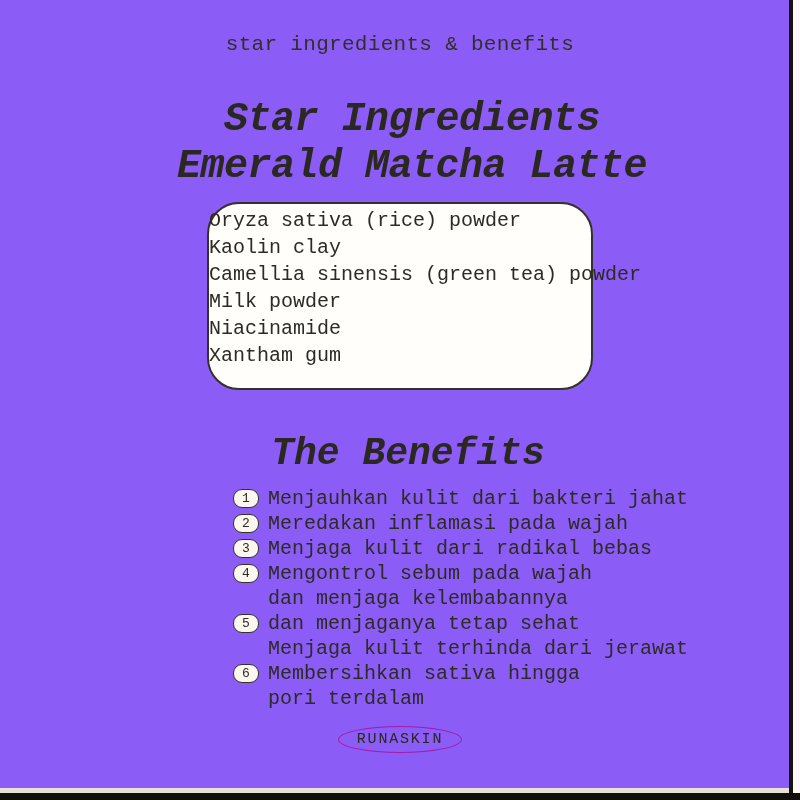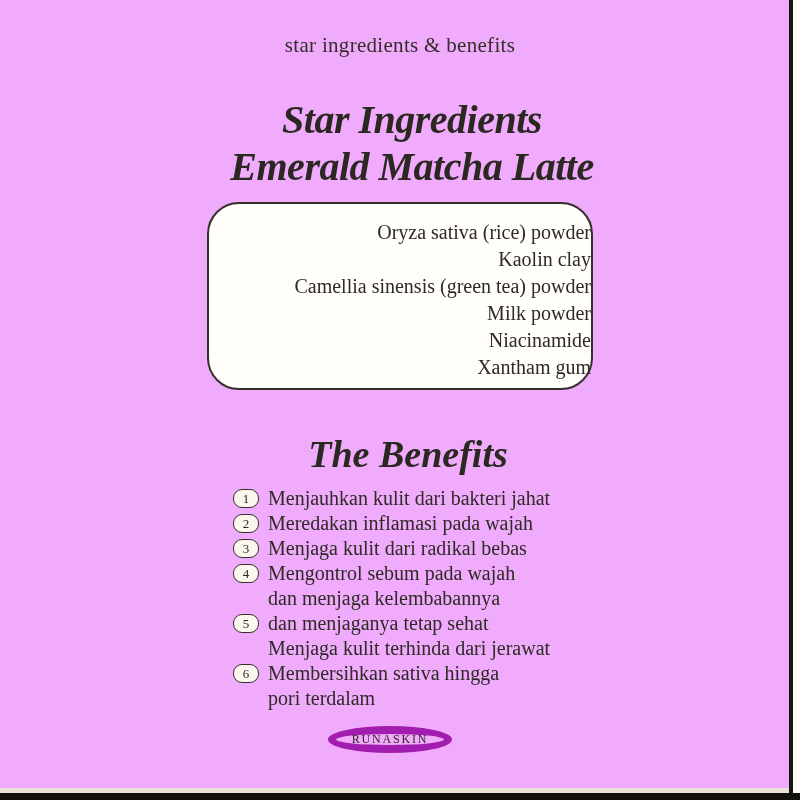--- a/index.html
+++ b/index.html
@@ -1,22 +1,22 @@
 <!DOCTYPE html>
 <html><head>
 <meta charset="utf-8">
 <style>
   html, body { margin: 0; padding: 0; }
   .canvas {
     position: relative;
     width: 800px;
     height: 800px;
-    background: #f0abfc;
+    background: #8b5cf6;
     color: #2e2a24;
-    font-family: Liberation Serif, serif;
+    font-family: Liberation Mono, monospace;
     overflow: hidden;
   }
   .kicker {
     position: absolute;
     top: 33px; left: 0;
     width: 100%;
     text-align: center;
     font-size: 21px;
     letter-spacing: 0.3px;
     color: #332f28;
@@ -36,22 +36,22 @@
   }
   .title .title-line { display: block; }
   .ingredients-box {
     position: absolute;
     left: 207px; top: 202px;
     width: 386px; height: 188px;
     box-sizing: border-box;
     background: #fffefb;
     border: 2px solid #35312a;
     border-radius: 32px;
-    padding-top: 15px;
-    text-align: right;
+    padding-top: 3px;
+    text-align: left;
   }
   .ingredient-line {
     font-size: 20px;
     line-height: 27px;
     white-space: nowrap;
     color: #2e2a24;
   }
   .benefits-heading {
     position: absolute;
     top: 424px; left: 0;
@@ -89,29 +89,29 @@
     background: #fbf7ee;
   }
   .benefit-line {
     font-size: 20px;
     line-height: 25px;
     white-space: nowrap;
     color: #2e2a24;
   }
   .brand-badge {
     position: absolute;
-    left: 328px; top: 726px;
+    left: 338px; top: 726px;
     width: 124px; height: 27px;
     box-sizing: border-box;
-    border: 8px solid #a21caf;
+    border: 1px solid #a21caf;
     border-radius: 50%;
     display: flex;
     align-items: center;
     justify-content: center;
-    font-size: 12px;
+    font-size: 15px;
     letter-spacing: 1.8px;
     color: #2b2721;
   }
   .edge-right-light {
     position: absolute;
     top: 0; right: 0;
     width: 7px; height: 100%;
     background: #fdfbf5;
   }
   .edge-right-dark {

